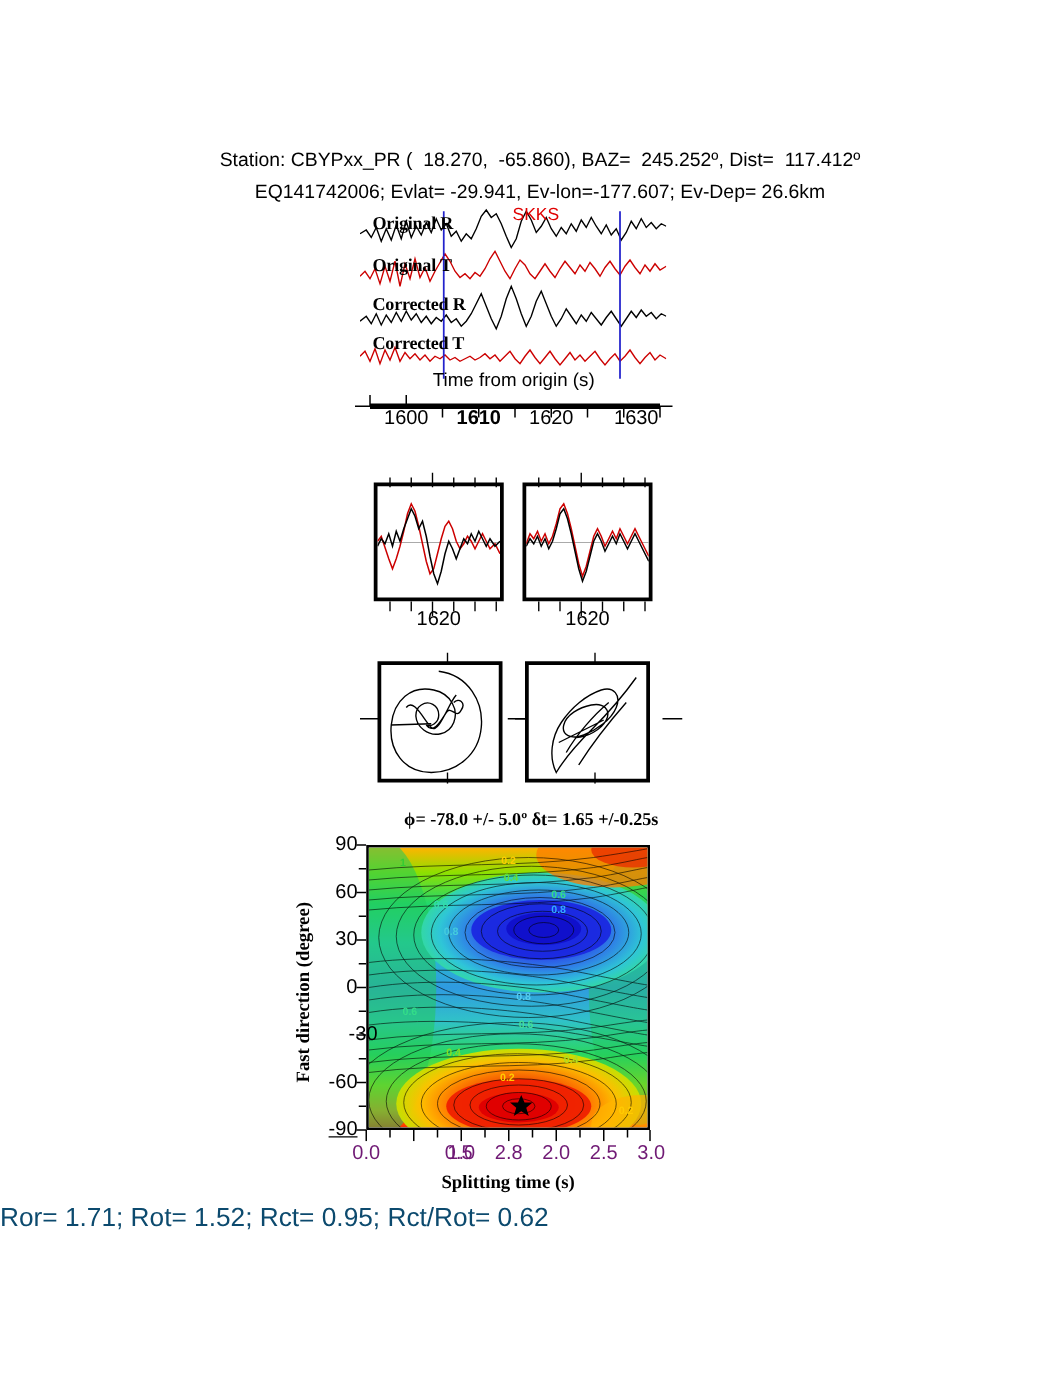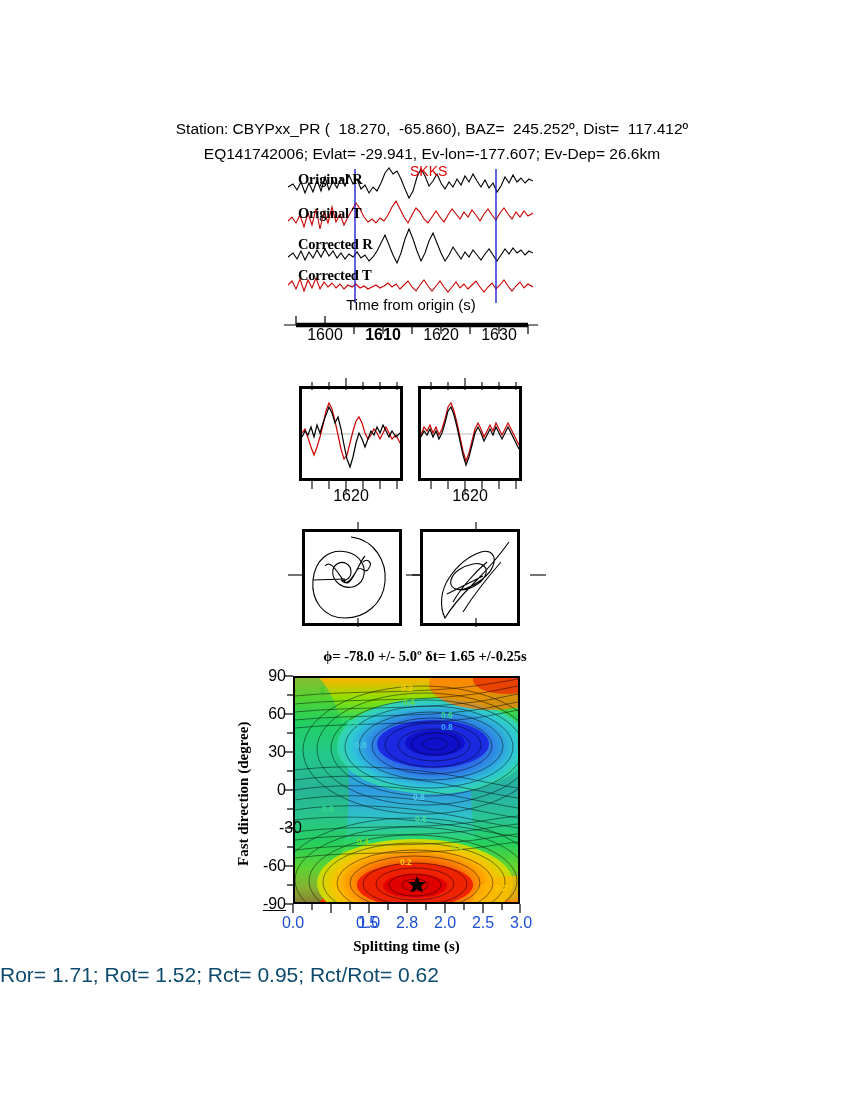--- a/index.html
+++ b/index.html
@@ -57,21 +57,21 @@
     position:absolute;left:-1px;top:0;
     font-family:"Liberation Serif",serif;font-weight:bold;font-size:15px;color:#000;
     transform-origin:0 0;transform:rotate(-90deg);white-space:nowrap;
   }
   .ytick-label{
     position:absolute;right:0;font-family:"Liberation Sans",sans-serif;font-size:16px;
     color:#000;transform:translateY(-50%);white-space:nowrap;
   }
   .xtick-label{
     position:absolute;font-family:"Liberation Sans",sans-serif;font-size:16px;
-    color:#1d4ed8;transform:translateX(-50%);white-space:nowrap;
+    color:#701a75;transform:translateX(-50%);white-space:nowrap;
   }
   .xlabel{
     position:absolute;left:0;right:0;text-align:center;
     font-family:"Liberation Serif",serif;font-weight:bold;font-size:15px;color:#000;white-space:nowrap;
   }
   .footer{
     position:absolute;left:0;right:0;top:963px;text-align:left;
     font-family:"Liberation Sans",sans-serif;font-size:21px;color:#0c4a6e;white-space:nowrap;
   }
 </style>
@@ -121,21 +121,21 @@
         <line x1="132" y1="11" x2="132" y2="20"></line>
         <line x1="161" y1="11" x2="161" y2="20"></line>
         <line x1="190" y1="11" x2="190" y2="20"></line>
         <line x1="219" y1="11" x2="219" y2="20"></line>
         <line x1="248" y1="11" x2="248" y2="20"></line>
       </g>
     </svg>
     <div class="taxis-tick-label" style="left:45px;">1600</div>
     <div class="taxis-tick-label" style="left:103px;font-weight:bold;">1610</div>
     <div class="taxis-tick-label" style="left:161px;">1620</div>
-    <div class="taxis-tick-label" style="left:219px;">1630</div>
+    <div class="taxis-tick-label" style="left:229px;">1630</div>
   </div>
 
   <div class="minibox" style="left:299px;top:386px;width:104px;height:95px;">
     <svg width="98" height="89" viewBox="0 0 98 89" style="position:absolute;left:0;top:0;">
       <line x1="0" y1="45" x2="98" y2="45" stroke="#777" stroke-width="0.5"></line>
       <polyline fill="none" stroke="#cc0000" stroke-width="1.2" points="0,44 3,40 6,49 9,58 12,66 15,58 18,48 21,36 24,22 27,14 30,20 33,32 36,46 39,60 42,70 45,66 48,54 51,42 54,32 57,28 60,34 63,44 66,50 69,46 72,40 75,44 78,50 81,44 84,38 87,44 90,50 94,46 98,54"></polyline>
       <polyline fill="none" stroke="#000000" stroke-width="1.2" points="0,48 3,42 6,46 9,38 12,48 15,36 18,44 21,34 24,26 27,18 30,24 33,34 36,28 39,40 42,56 45,70 48,78 51,68 54,54 57,44 60,50 63,58 66,50 69,42 72,46 75,38 78,44 81,36 84,42 87,48 90,42 94,48 98,44"></polyline>
     </svg>
   </div>
   <div class="mini-label" style="left:351px;top:487px;">1620</div>

